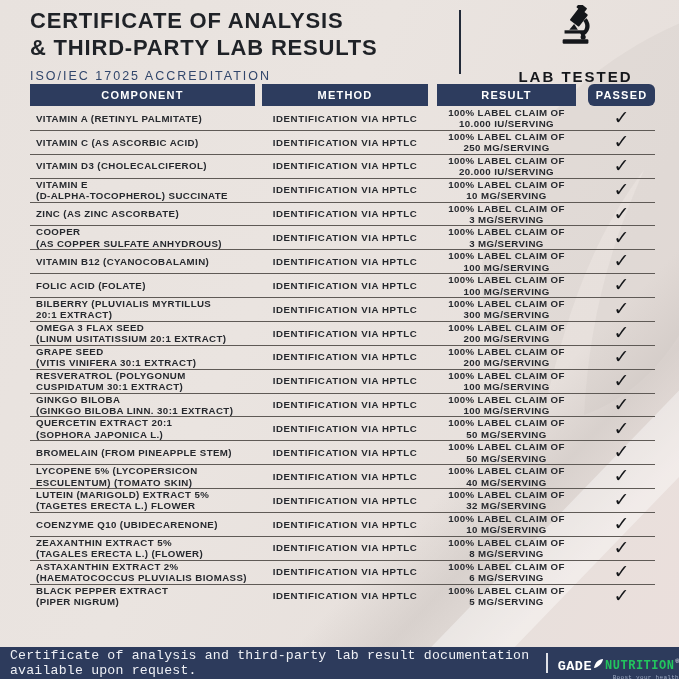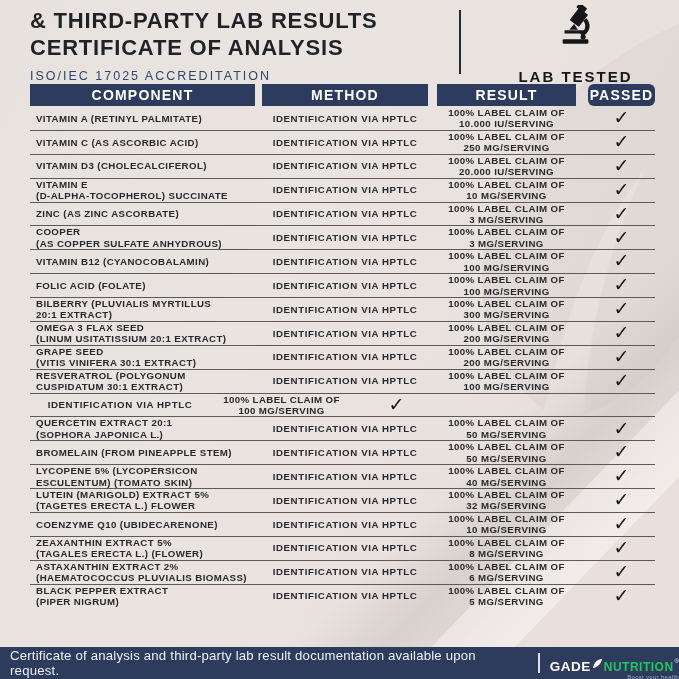--- a/index.html
+++ b/index.html
@@ -39,42 +39,42 @@
 
   .header-divider { left: 459px; top: 10px; width: 2px; height: 64px; background: #222a38; }
 
   .lab-tested { left: 513px; top: 5px; width: 125px; text-align: center; }
   .lab-tested .label { margin-top: 17px; font-size: 15px; font-weight: bold; letter-spacing: 2px; color: #15171b; }
 
   
   .thead { left: 30px; top: 84px; width: 625px; display: flex; }
   .th {
     background: #2d3c5e; color: #ffffff;
-    font-size: 14px; font-weight: bold; letter-spacing: 1.2px;
+    font-size: 11px; font-weight: bold; letter-spacing: 1.2px;
     height: 22px; display: flex; align-items: center; justify-content: center;
   }
   .th-component { width: 225px; }
   .th-method    { width: 166px; margin-left: 7px; }
   .th-result    { width: 139px; margin-left: 9px; }
   .th-passed    { width: 67px;  margin-left: 12px; border-radius: 6px; }
 
   
   .tbody { left: 30px; top: 107px; width: 625px; height: 469px; display: flex; flex-direction: column; }
   .row { flex: 1; display: flex; align-items: center; border-bottom: 1px solid #5f5a56; }
   .row:last-child { border-bottom: none; }
   .cell { font-weight: bold; color: #26292e; font-size: 9.7px; letter-spacing: .4px; line-height: 1.18; white-space: pre-line; }
   .c-comp   { width: 219px; padding-left: 6px; text-align: left; }
   .c-method { width: 166px; margin-left: 7px; text-align: center; letter-spacing: .6px; }
   .c-result { width: 139px; margin-left: 9px; text-align: center; }
   .c-pass   { width: 67px;  margin-left: 12px; text-align: center; font-size: 19px; font-weight: normal; color: #141619; letter-spacing: 0; }
 
   
   .footer {
     left: 0; bottom: 0; width: 679px; height: 32px;
-    background: #2d3b5c; display: flex; align-items: center;
+    background: #2d3b5c; display: flex; align-items: center; font-family: Liberation Mono, monospace;
   }
   .footer-note { margin-left: 10px; font-size: 13.2px; color: #eef0f5; letter-spacing: .2px; }
   .footer-divider { width: 2px; height: 20px; background: rgba(255,255,255,.85); margin-left: 12px; }
   .brand { margin-left: 10px; display: flex; flex-direction: column; align-items: flex-end; margin-top: 12px; }
   .brand-row { display: flex; align-items: center; }
   .brand-gade { font-size: 13.5px; font-weight: bold; color: #ffffff; letter-spacing: .5px; }
   .brand-leaf { margin: 0 1px 6px 1px; }
   .brand-nutrition { font-size: 12px; font-weight: bold; color: #22c55e; letter-spacing: .5px; }
   .brand-reg { font-size: 6px; color: #e8ebf2; vertical-align: top; margin-left: 1px; align-self: flex-start; }
   .brand-tagline { font-size: 6px; color: #9fabc4; margin-top: -1px; letter-spacing: .3px; }
@@ -84,22 +84,22 @@
 
 <div class="poster">
 
   <svg class="wm wm-leaf" viewBox="0 0 320 430">
     <path d="M300 20 C180 60 90 150 70 260 C60 320 80 380 130 420 C150 340 170 260 230 180 C190 270 175 340 170 425 C240 400 290 330 300 240 C306 160 304 80 300 20 Z" fill="#dcd5d1"></path>
   </svg>
   <div class="wm wm-band1"></div>
   <div class="wm wm-band2"></div>
 
   <div class="layer titles">
+    <div class="title-line">CERTIFICATE OF ANALYSIS</div>
     <div class="title-line">&amp; THIRD-PARTY LAB RESULTS</div>
-    <div class="title-line">CERTIFICATE OF ANALYSIS</div>
     <div class="subtitle">ISO/IEC 17025 ACCREDITATION</div>
   </div>
 
   <div class="layer header-divider"></div>
 
   <div class="layer lab-tested">
     <svg width="42" height="42" viewBox="0 0 44 44">
       <g fill="#15171b">
         <rect x="23" y="0" width="10" height="6" rx="1" transform="rotate(38 28 3)"></rect>
         <rect x="19" y="5" width="12" height="16" rx="1" transform="rotate(38 25 13)"></rect>
@@ -217,20 +217,22 @@
     <div class="row">
       <div class="cell c-comp">RESVERATROL (POLYGONUM
 CUSPIDATUM 30:1 EXTRACT)</div>
       <div class="cell c-method">IDENTIFICATION VIA HPTLC</div>
       <div class="cell c-result">100% LABEL CLAIM OF
 100 MG/SERVING</div>
       <div class="cell c-pass">✓</div>
     </div>
 
     <div class="row">
+      <div class="cell c-comp">GINKGO BILOBA
+(GINKGO BILOBA LINN. 30:1 EXTRACT)</div>
       <div class="cell c-method">IDENTIFICATION VIA HPTLC</div>
       <div class="cell c-result">100% LABEL CLAIM OF
 100 MG/SERVING</div>
       <div class="cell c-pass">✓</div>
     </div>
 
     <div class="row">
       <div class="cell c-comp">QUERCETIN EXTRACT 20:1
 (SOPHORA JAPONICA L.)</div>
       <div class="cell c-method">IDENTIFICATION VIA HPTLC</div>

